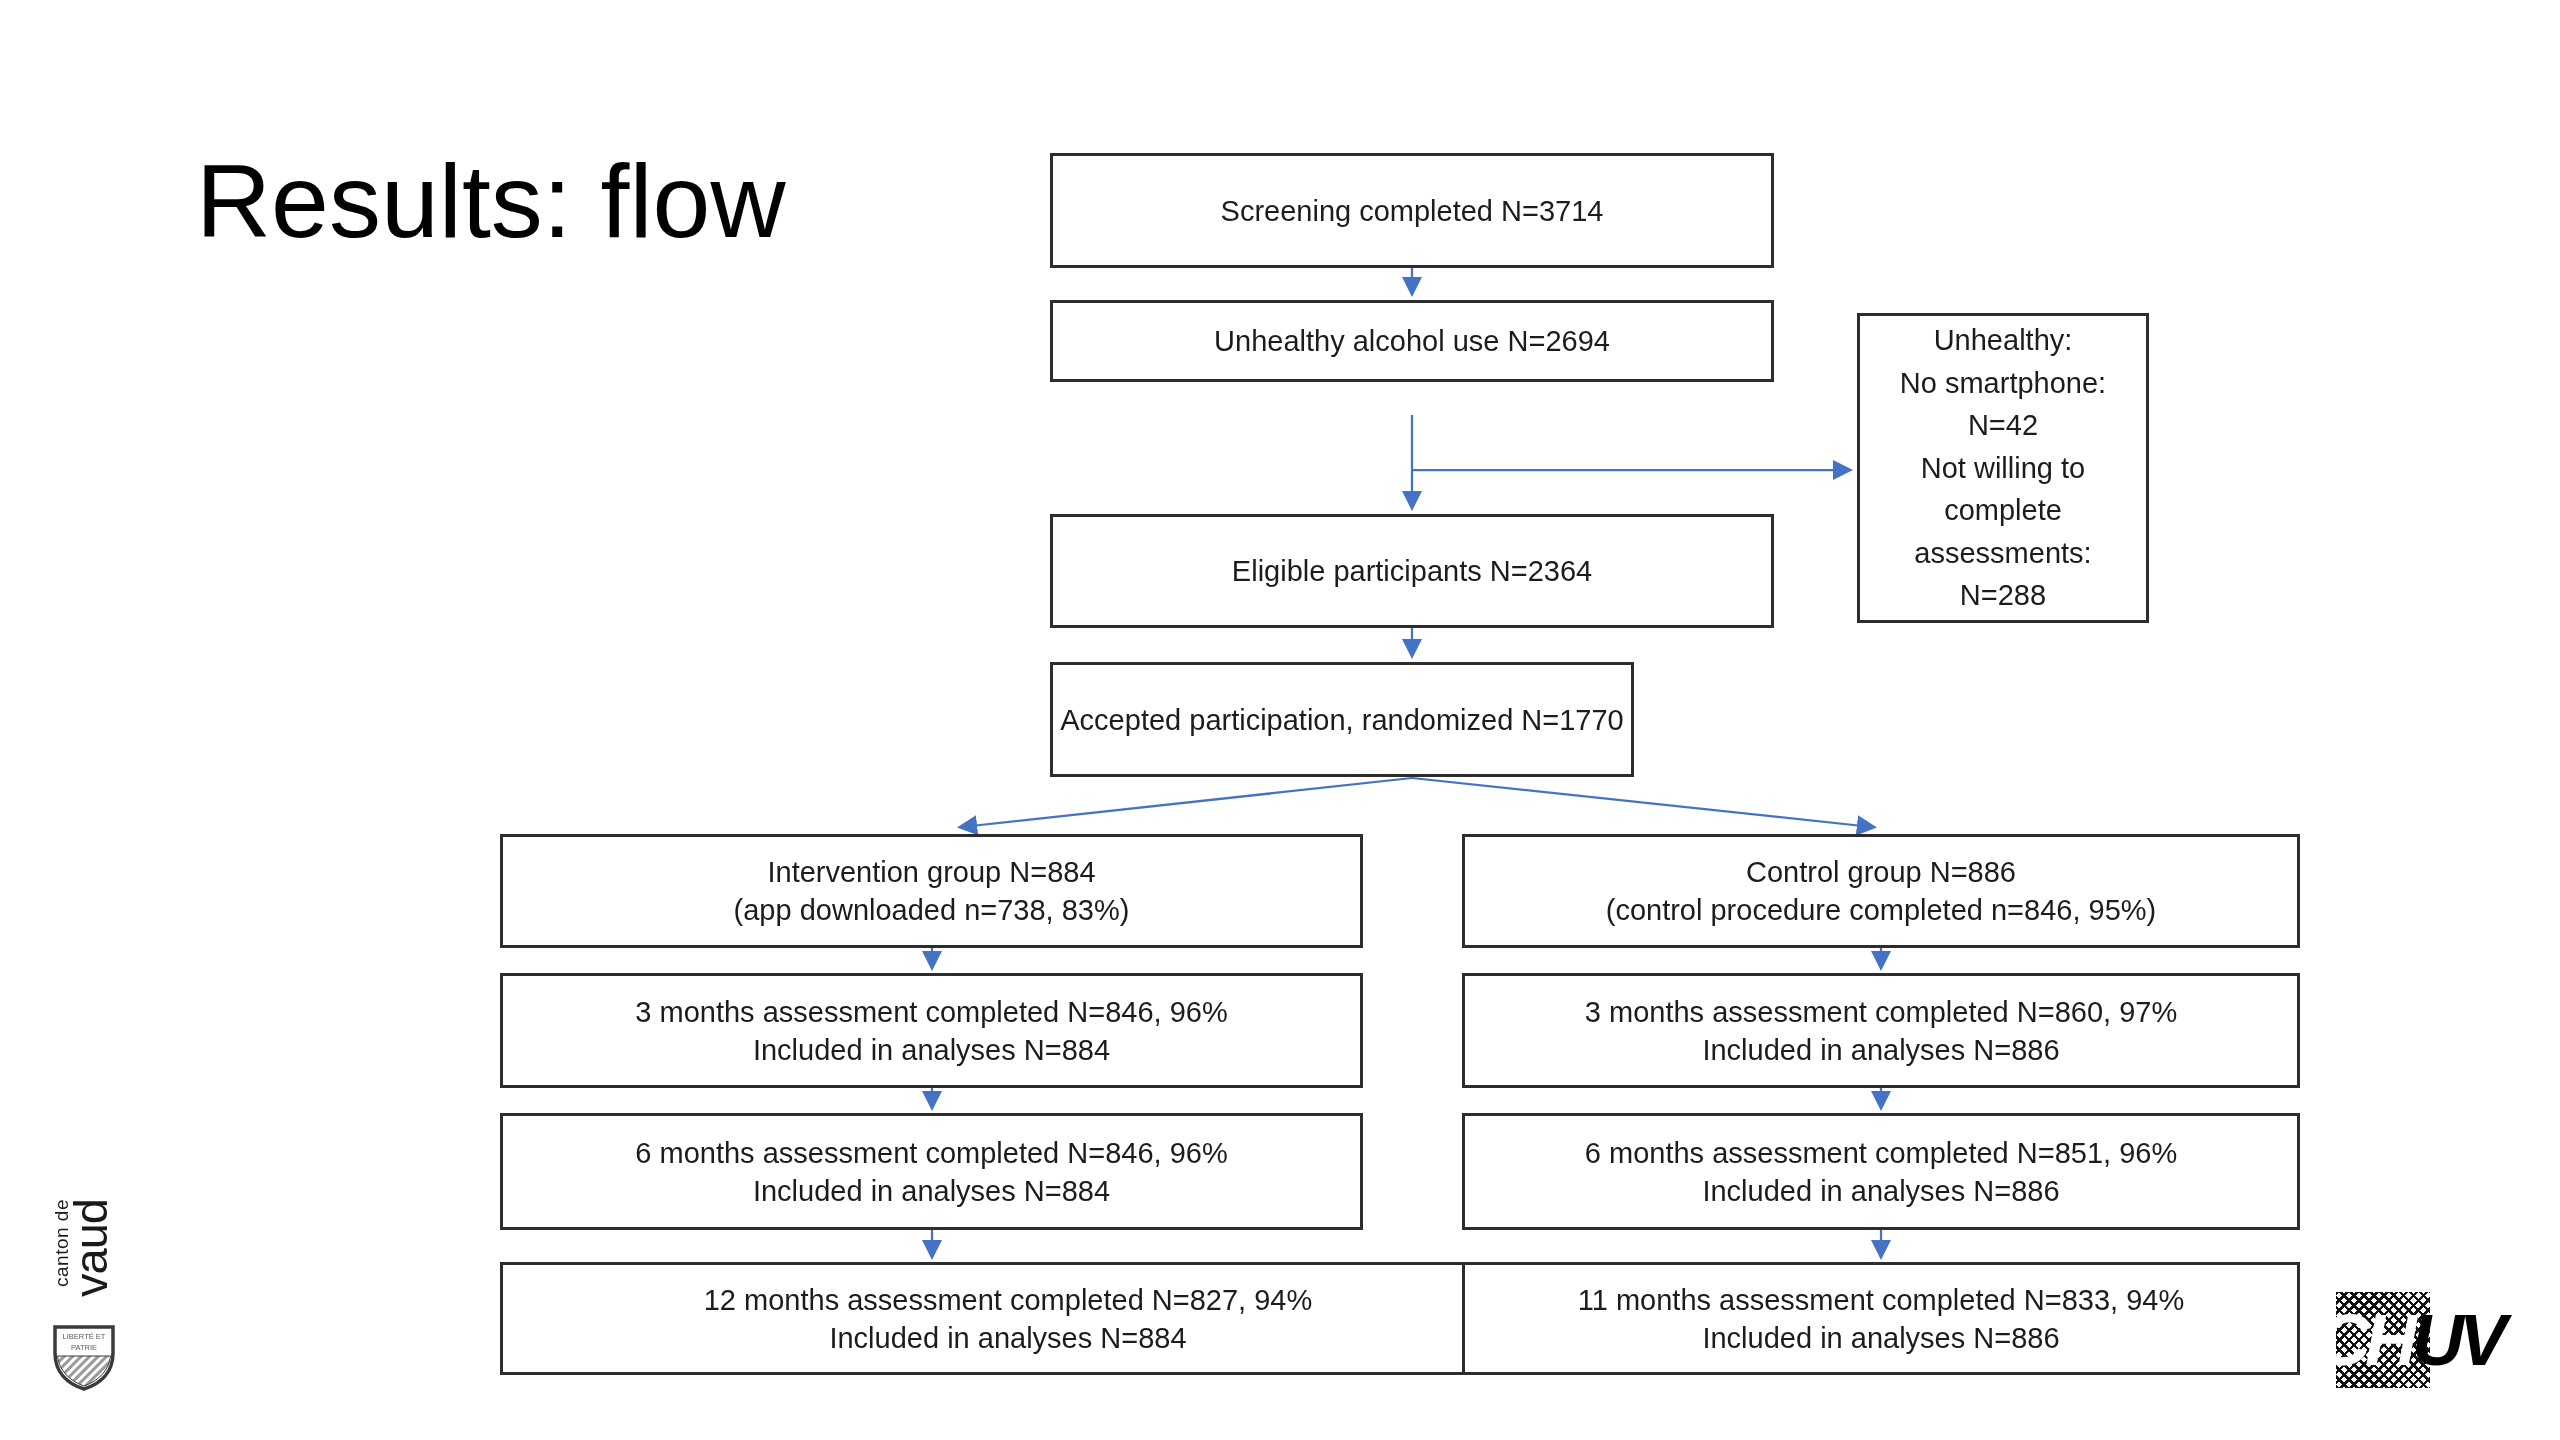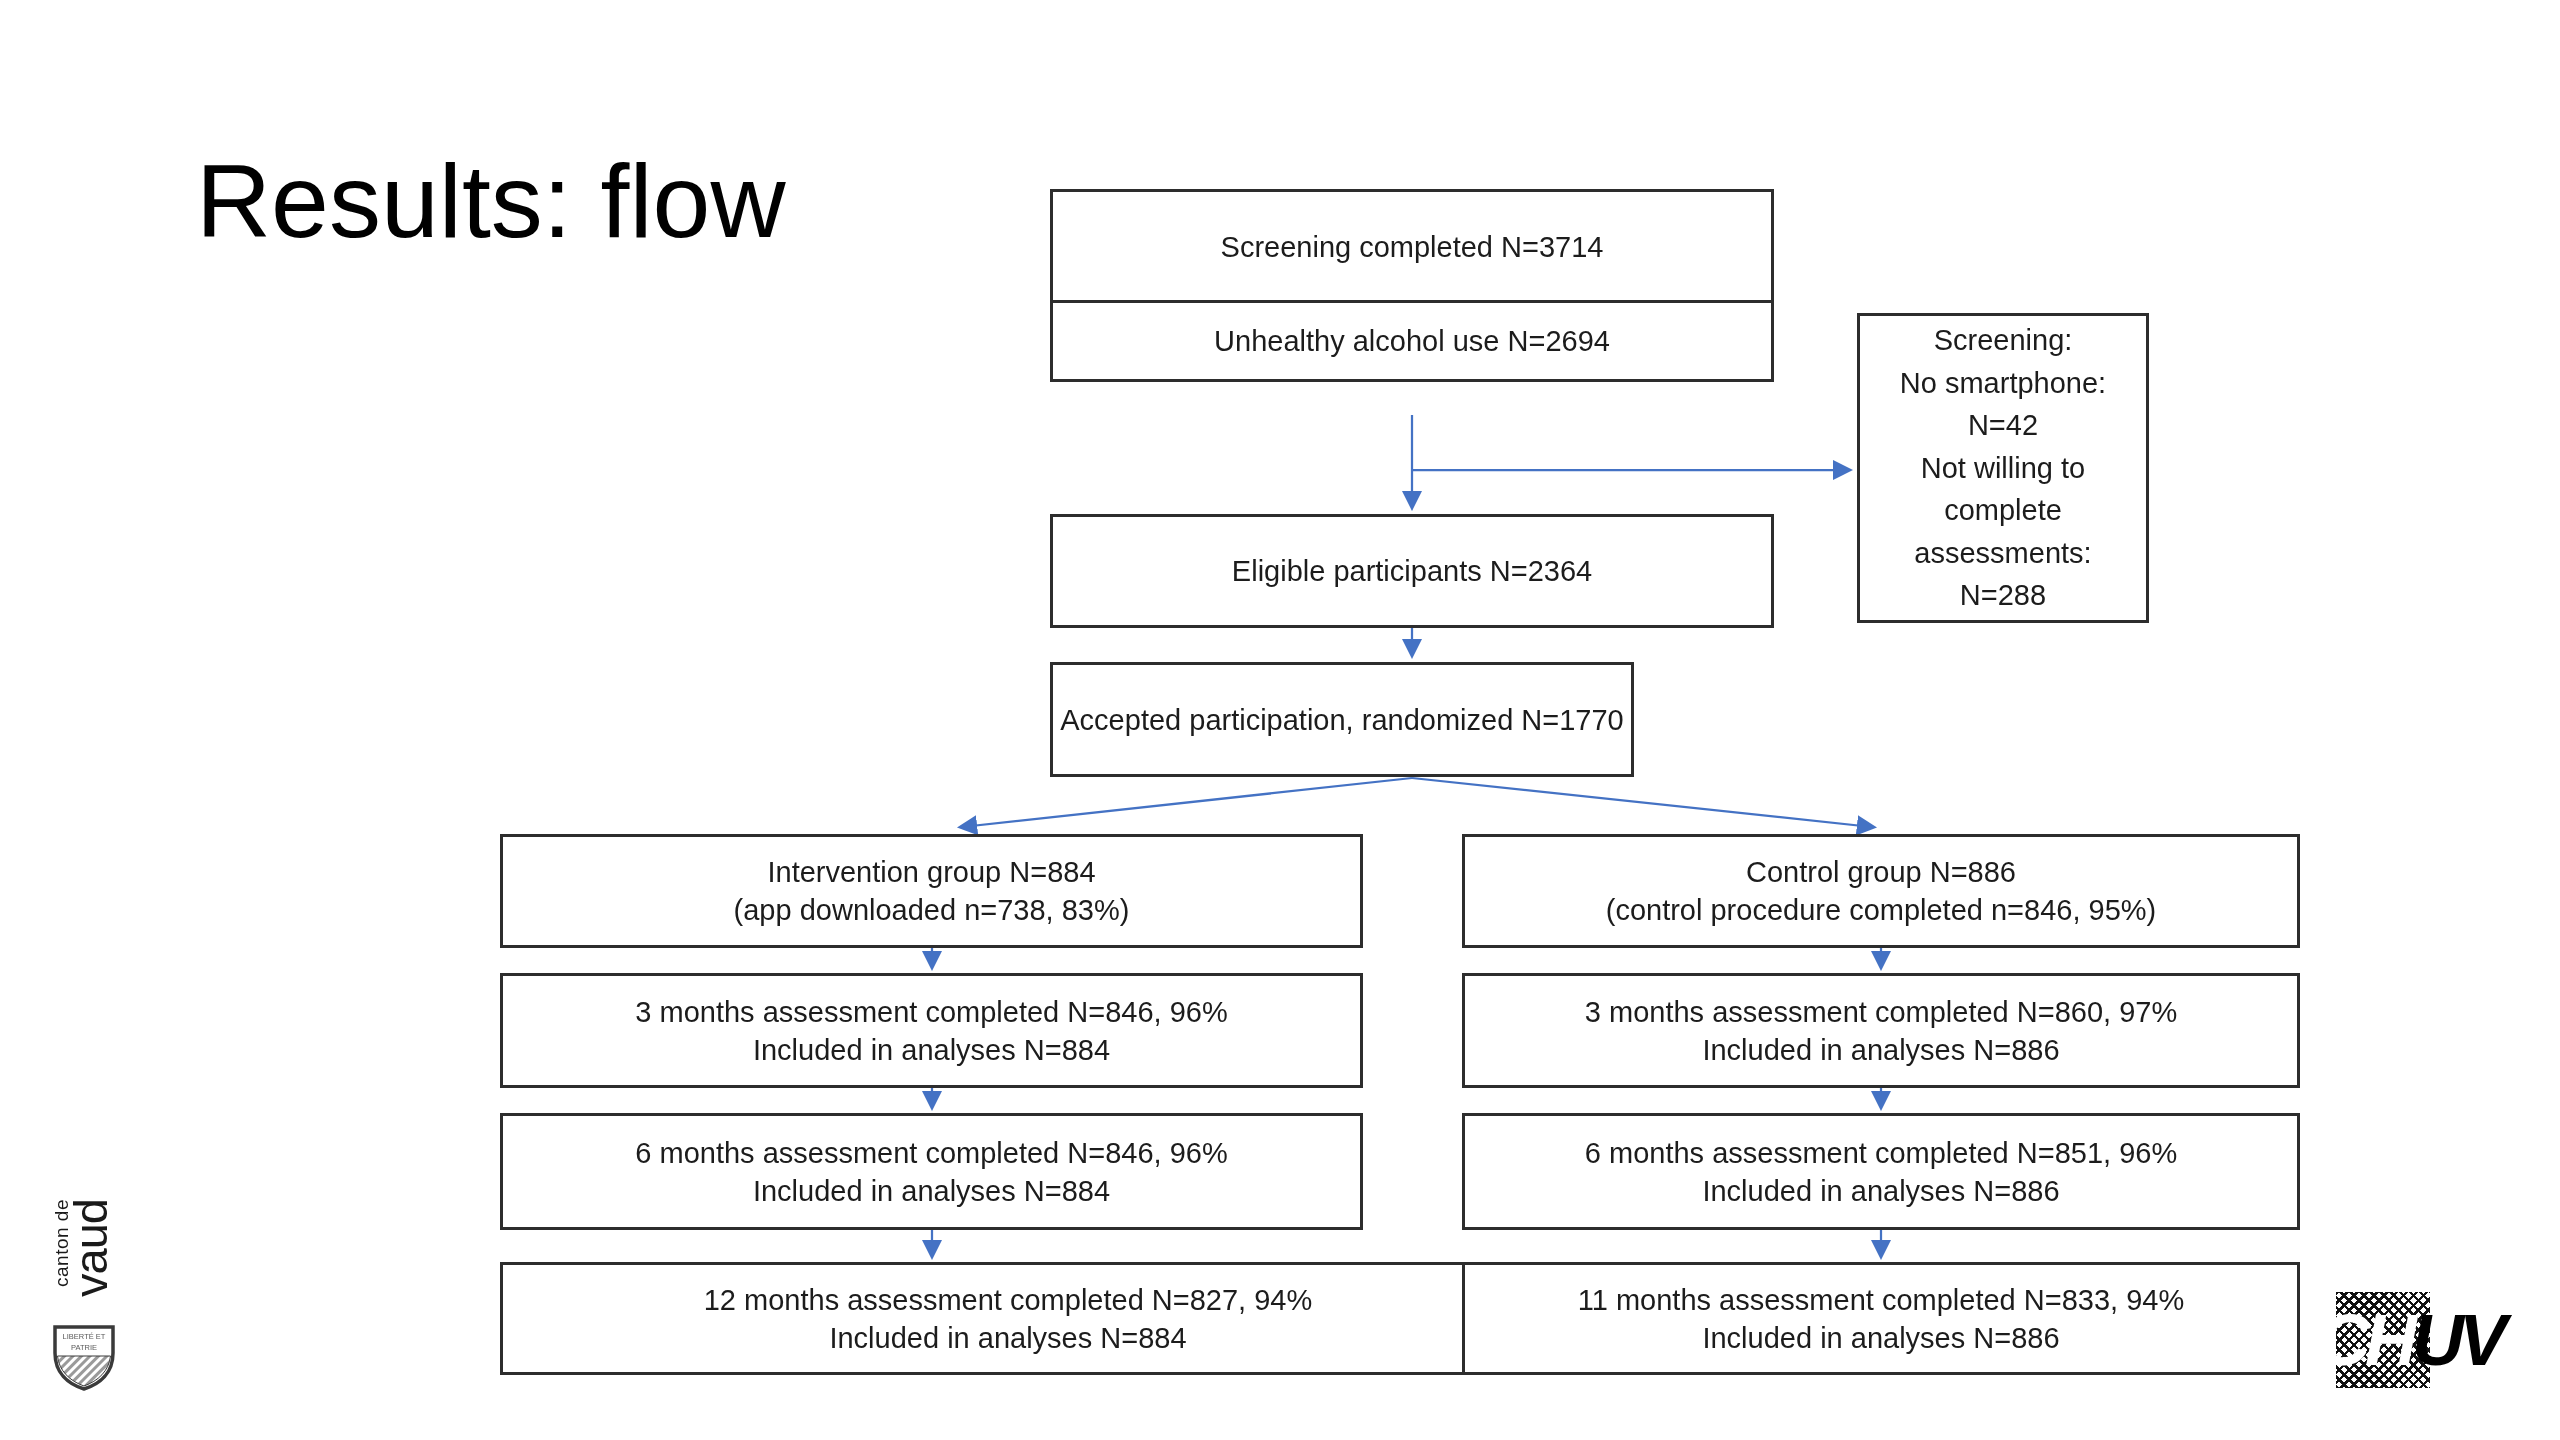--- a/index.html
+++ b/index.html
@@ -70,30 +70,30 @@
     <line class="connector" x1="1412" y1="778" x2="962" y2="827" marker-end="url(#ah)"></line>
     <line class="connector" x1="1412" y1="778" x2="1872" y2="827" marker-end="url(#ah)"></line>
     <line class="connector" x1="932" y1="948" x2="932" y2="966" marker-end="url(#ah)"></line>
     <line class="connector" x1="932" y1="1088" x2="932" y2="1106" marker-end="url(#ah)"></line>
     <line class="connector" x1="932" y1="1230" x2="932" y2="1255" marker-end="url(#ah)"></line>
     <line class="connector" x1="1881" y1="948" x2="1881" y2="966" marker-end="url(#ah)"></line>
     <line class="connector" x1="1881" y1="1088" x2="1881" y2="1106" marker-end="url(#ah)"></line>
     <line class="connector" x1="1881" y1="1230" x2="1881" y2="1255" marker-end="url(#ah)"></line>
   </svg>
 
-  <div class="box" style="left:1050px;top:153px;width:724px;height:115px;margin-top:36px;">
+  <div class="box" style="left:1050px;top:153px;width:724px;height:115px;">
     <div>Screening completed N=3714</div>
   </div>
 
   <div class="box" style="left:1050px;top:300px;width:724px;height:82px;">
     <div>Unhealthy alcohol use N=2694</div>
   </div>
 
   <div class="box box--ineligible" style="left:1857px;top:313px;width:292px;height:310px;">
-    <div>Screening:</div>
+    <div>Unhealthy:</div>
     <div>No smartphone:</div>
     <div>N=42</div>
     <div>Not willing to</div>
     <div>complete</div>
     <div>assessments:</div>
     <div>N=288</div>
   </div>
 
   <div class="box" style="left:1050px;top:514px;width:724px;height:114px;">
     <div>Eligible participants N=2364</div>

